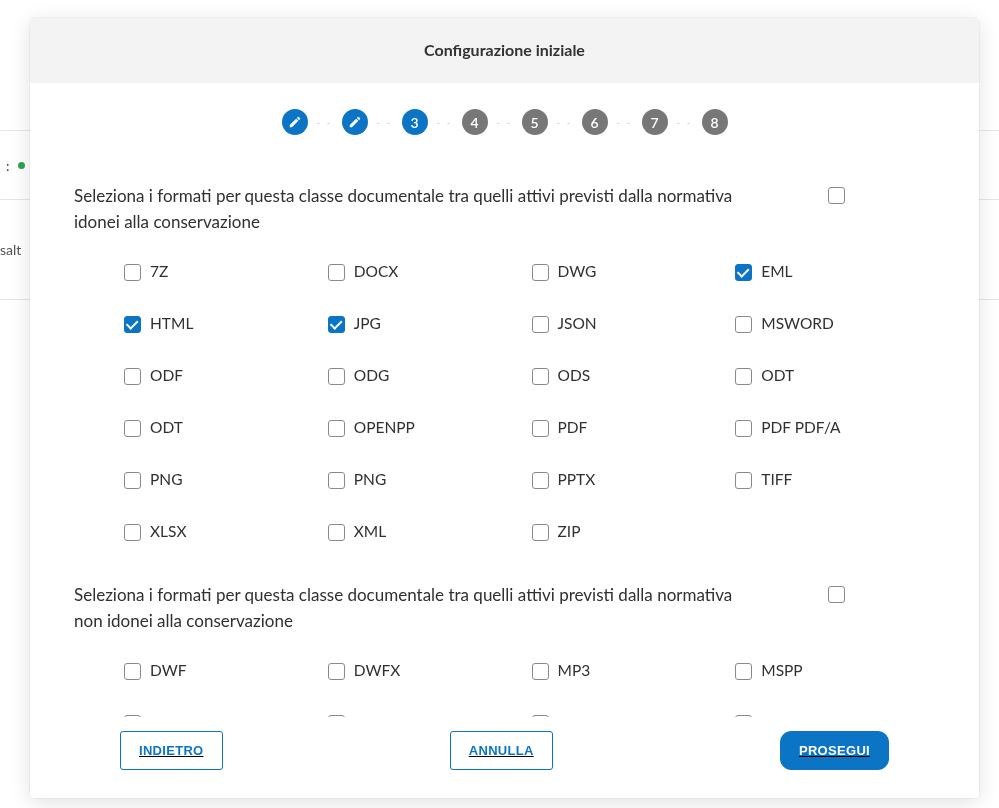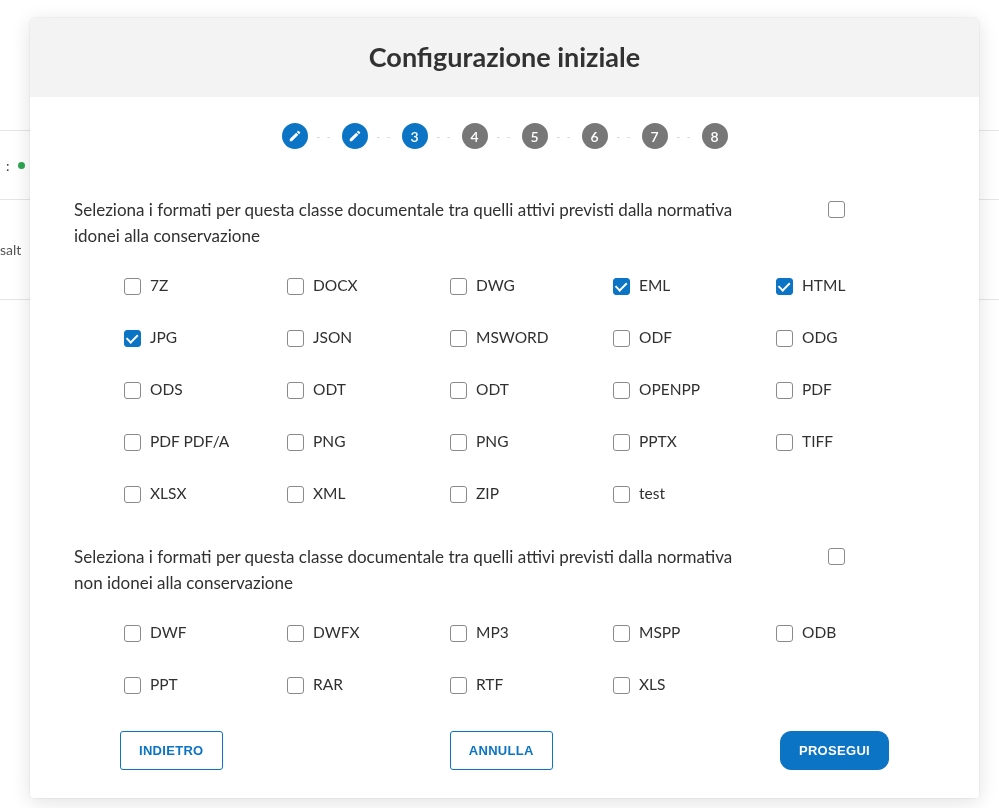--- a/index.html
+++ b/index.html
@@ -17,21 +17,21 @@
     display: flex;
     flex-direction: column;
     overflow: hidden;
   }
   .modal-header {
     background: #f3f3f3;
     padding: 22px 20px 24px;
     text-align: center;
   }
   .modal-header h1 {
-    font-size: 27px;
+    font-size: 16px;
     font-weight: 700;
     color: #323232;
   }
   .stepper {
     display: flex;
     justify-content: center;
     align-items: center;
     gap: 0;
     padding: 26px 0 10px;
   }
@@ -62,21 +62,21 @@
     line-height: 1.5;
     color: #303030;
     max-width: 680px;
   }
   .section-head .master-check {
     margin-top: 4px;
     margin-right: 90px;
   }
   .grid {
     display: grid;
-    grid-template-columns: repeat(5, 1fr);
+    grid-template-columns: repeat(4, 1fr);
     gap: 24px 4px;
     padding: 14px 0 18px 50px;
   }
   .fmt {
     display: flex;
     align-items: center;
     gap: 9px;
     font-size: 15.5px;
     color: #303030;
     min-height: 28px;
@@ -94,20 +94,21 @@
     border-left: 2px solid #fff;
     border-bottom: 2px solid #fff;
     transform: rotate(-45deg) translate(0.5px,-1px);
   }
   .modal-footer {
     display: flex;
     align-items: center;
     justify-content: space-between;
     padding: 14px 90px 28px 90px;
     background: #fff;
+    text-decoration: underline;
   }
   .btn {
     font-size: 13px;
     font-weight: 700;
     letter-spacing: 0.3px;
     padding: 11px 18px;
     border-radius: 3px;
     cursor: pointer;
     border: 1.5px solid transparent;
     text-transform: uppercase;
@@ -263,24 +264,20 @@
           <span class="label">XLSX</span>
         </label>
         <label class="fmt">
           <span class="chk"></span>
           <span class="label">XML</span>
         </label>
         <label class="fmt">
           <span class="chk"></span>
           <span class="label">ZIP</span>
         </label>
-        <label class="fmt">
-          <span class="chk"></span>
-          <span class="label">test</span>
-        </label>
       </div>
       <div class="section-head">
         <div class="text">Seleziona i formati per questa classe documentale tra quelli attivi previsti dalla normativa non idonei alla conservazione</div>
         <div class="master-check"><span class="chk"></span></div>
       </div>
       <div class="grid">
         <label class="fmt">
           <span class="chk"></span>
           <span class="label">DWF</span>
         </label>

